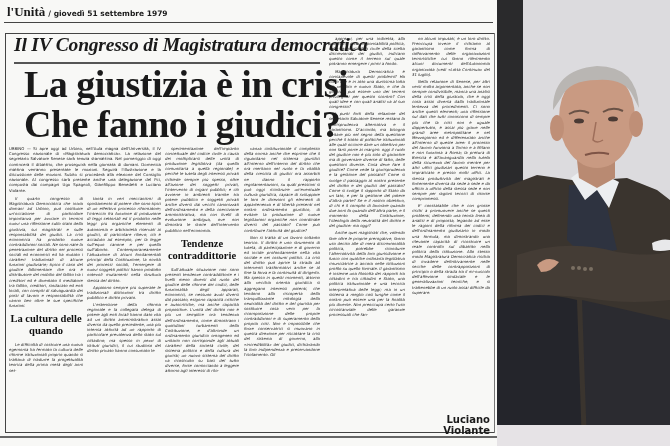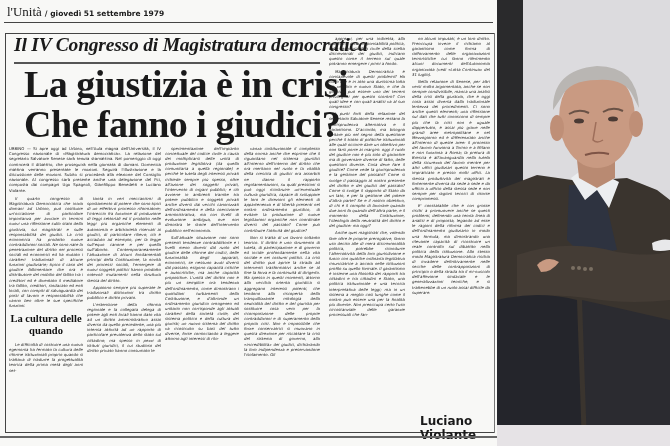--- a/index.html
+++ b/index.html
@@ -9,21 +9,21 @@
       font-family: "Liberation Serif", "DejaVu Serif", serif;
       color: #1a1a1a;
     }
     #clipping {
       position: absolute; left: 0; top: 0; width: 497px; height: 446px;
       background: #f8f8f6;
     }
     #masthead {
       position: absolute; left: 7px; top: 4px; font-size: 12px; white-space: nowrap;
     }
-    #masthead .paper { font-family: "Liberation Serif", serif; font-weight: normal; font-size: 13px; }
+    #masthead .paper { font-family: "Liberation Serif", serif; font-weight: bold; font-size: 13px; }
     #masthead .date { font-family: "DejaVu Sans", sans-serif; font-weight: bold; font-size: 7.5px; }
     #mast-rule {
       position: absolute; left: 4px; right: 4px; top: 22px; height: 1px; background: #444;
     }
     #frame {
       position: absolute; left: 5px; top: 33px; width: 490px; height: 400px;
       border: 1.5px solid #444; box-sizing: border-box; border-right: none;
     }
     #frame-right {
       position: absolute; left: 494px; top: 33px; width: 1px; height: 400px; background:#777;
@@ -51,21 +51,21 @@
       font-size: 3.9px; line-height: 5.1px; text-align: justify; color: #222; overflow: hidden;
     }
     .col p { margin: 0 0 2px 0; text-indent: 6px; }
     .subhead {
       font-family: "Liberation Serif", serif; font-style: normal; font-weight: bold;
       font-size: 10.5px; line-height: 12px; text-align: center; margin: 5px 0 5px 0;
       color: #111;
     }
     #signature {
       position: absolute; left: 420px; top: 414px; width: 70px;
-      font-family: "DejaVu Sans", sans-serif; font-weight: bold; font-size: 12px; 
+      font-family: "DejaVu Sans", sans-serif; font-weight: bold; font-size: 10px; text-align: right;
     }
     #bottom-rule {
       position: absolute; left: 0; top: 436px; width: 497px; height: 1.5px; background:#666;
     }
     
     #photo {
       position: absolute; left: 497px; top: 0; width: 173px; height: 446px; overflow: hidden;
       background: #d6d5d8;
     }
   </style>
@@ -99,20 +99,21 @@
   </div>
 
   <div class="col" style="left:87px; top:196px; width:74px; height:232px;">
     <p>tanta in veri meccanismi di spostamento di potere che sono tipici di un effettivo processo riformatore; l'intreccio fra funzione di produzione di leggi settoriali ed il prodotto nelle leggi più organiche elementi di autonomia e arbitrarietà riservati ai giudici, di particolare rilievo; ciò è accaduto ad esempio, per la legge sull'equo canone e per quella sull'aborto. Contemporaneamente l'attuazione di alcuni fondamentali principi della Costituzione, la novità dei processi sociali, l'emergere di nuovi soggetti politici hanno prodotto notevoli mutamenti nella struttura stessa del diritto.</p>
     <p>Appaiono sempre più superate le tradizionali distinzioni tra diritto pubblico e diritto privato.</p>
     <p>L'estensione della riforma regionale e la collegata delega di potere agli enti locali hanno dato vita ad un diritto amministrativo assai diverso da quello precedente, una più intensa attività ad un rapporto di particolare prevalenza dello stato sul cittadino; ma spesso in pezzi di istituti giuridici, il cui studioso del diritto privato hanno consumato le</p>
   </div>
 
   <div class="col" style="left:165px; top:146px; width:74px; height:282px;">
     <p>sperimentazione dell'impianto concettuale del codice civile a causa dei moltiplicarsi delle unità di produzione legislativa (da quella comunitaria a quella regionale) e perché le tutela degli interessi privati richiede sempre più spesso, oltre all'azione dei soggetti privati, l'intervento di organi pubblici; e ciò avviene in ambienti tramite tra potere pubblico e soggetti privati anche diversi dai vecchi canonizzati dell'ordinamento e della coercizione amministrativa, ma con livelli di evoluzione ambigua, ove non dimostra le storie dell'intervento pubblico nell'economia.</p>
+    <div class="subhead">Tendenze contraddittorie</div>
     <p>Sull'attuale situazione non sono presenti tendenze contraddittorie e i livelli meno diversi dal ruolo del giudice delle riforme dei codici, delle funzionalità degli apparati, economici, se nessuno avuti diversi dal passato, esigono capacità critiche e autocritiche, ma anche capacità propositive. L'unità del diritto non è più un semplice ora tendenza dell'ordinamento, come dimostrano i quotidiani turbamenti della Costituzione, e d'altronde un ordinamento giuridico omogeneo ed unitario non corrisponde agli attuali caratteri della società civile, del sistema politico e della cultura dei giuristi; un nuovo sistema del diritto va ricostruito su basi del tutto diverse, forse cominciando a leggere attorno agli interessi di rilo-</p>
   </div>
 
   <div class="col" style="left:244px; top:146px; width:76px; height:282px;">
     <p>vanza costituzionale il complesso della norma anche che esprime che il riguardano nel sistema giuridici all'interno dell'interno del diritto che ora meritano nel ruolo e la vitalità della crescita di giudici ora assorbiti ne danno il rapporto regolamentazioni, su quali pressioni si può oggi ricostruire un'eventuale cultura giuridica, capace di sviluppare le loro le direzioni gli elementi di appartenenza e di libertà presenti nel nostro ordinamento giuridico, di evitare la produzione di nuove legislazioni organiche non coordinate diversi del passato? Come può contribuire l'attività del giudice?</p>
     <p>Non si tratta di un lavoro soltanto teorico. Il diritto è uno strumento di tutela, di partecipazione e di governo ed incide profondamente nella vita sociale e nei costumi politici. La crisi del diritto può aprire la strada ad interventi trasformativi anche se al fine la forza e la continuità di dirigerlo. Ma spesso in questi momenti, attorno alla vecchia orienta giuridica si aggregano interessi potenti, che tendono alla riscoperta della tranquillizzante mitologia della neutralità del diritto e del giurista per sostituire cosa vero per la ricomposizione delle proprie contraddizioni e di superamento della propria crisi. Non è impossibile che forze conservatrici si muovano in questa direzione per riscattare la crisi del sistema di governo, alla «incredibilità» dei giudici, dichiarando la loro indipendenza e preservandone l'isolamento. Gli</p>
   </div>
 
   <div class="col" style="left:329px; top:36px; width:76px; height:392px;">
     <p>apprezzi, per una indiretta, alla questione della responsabilità politica, della responsabilità civile della scelta discrezionali dei giudici, indicano questo come il terreno sul quale potranno emergere i primi a fondo.</p>

